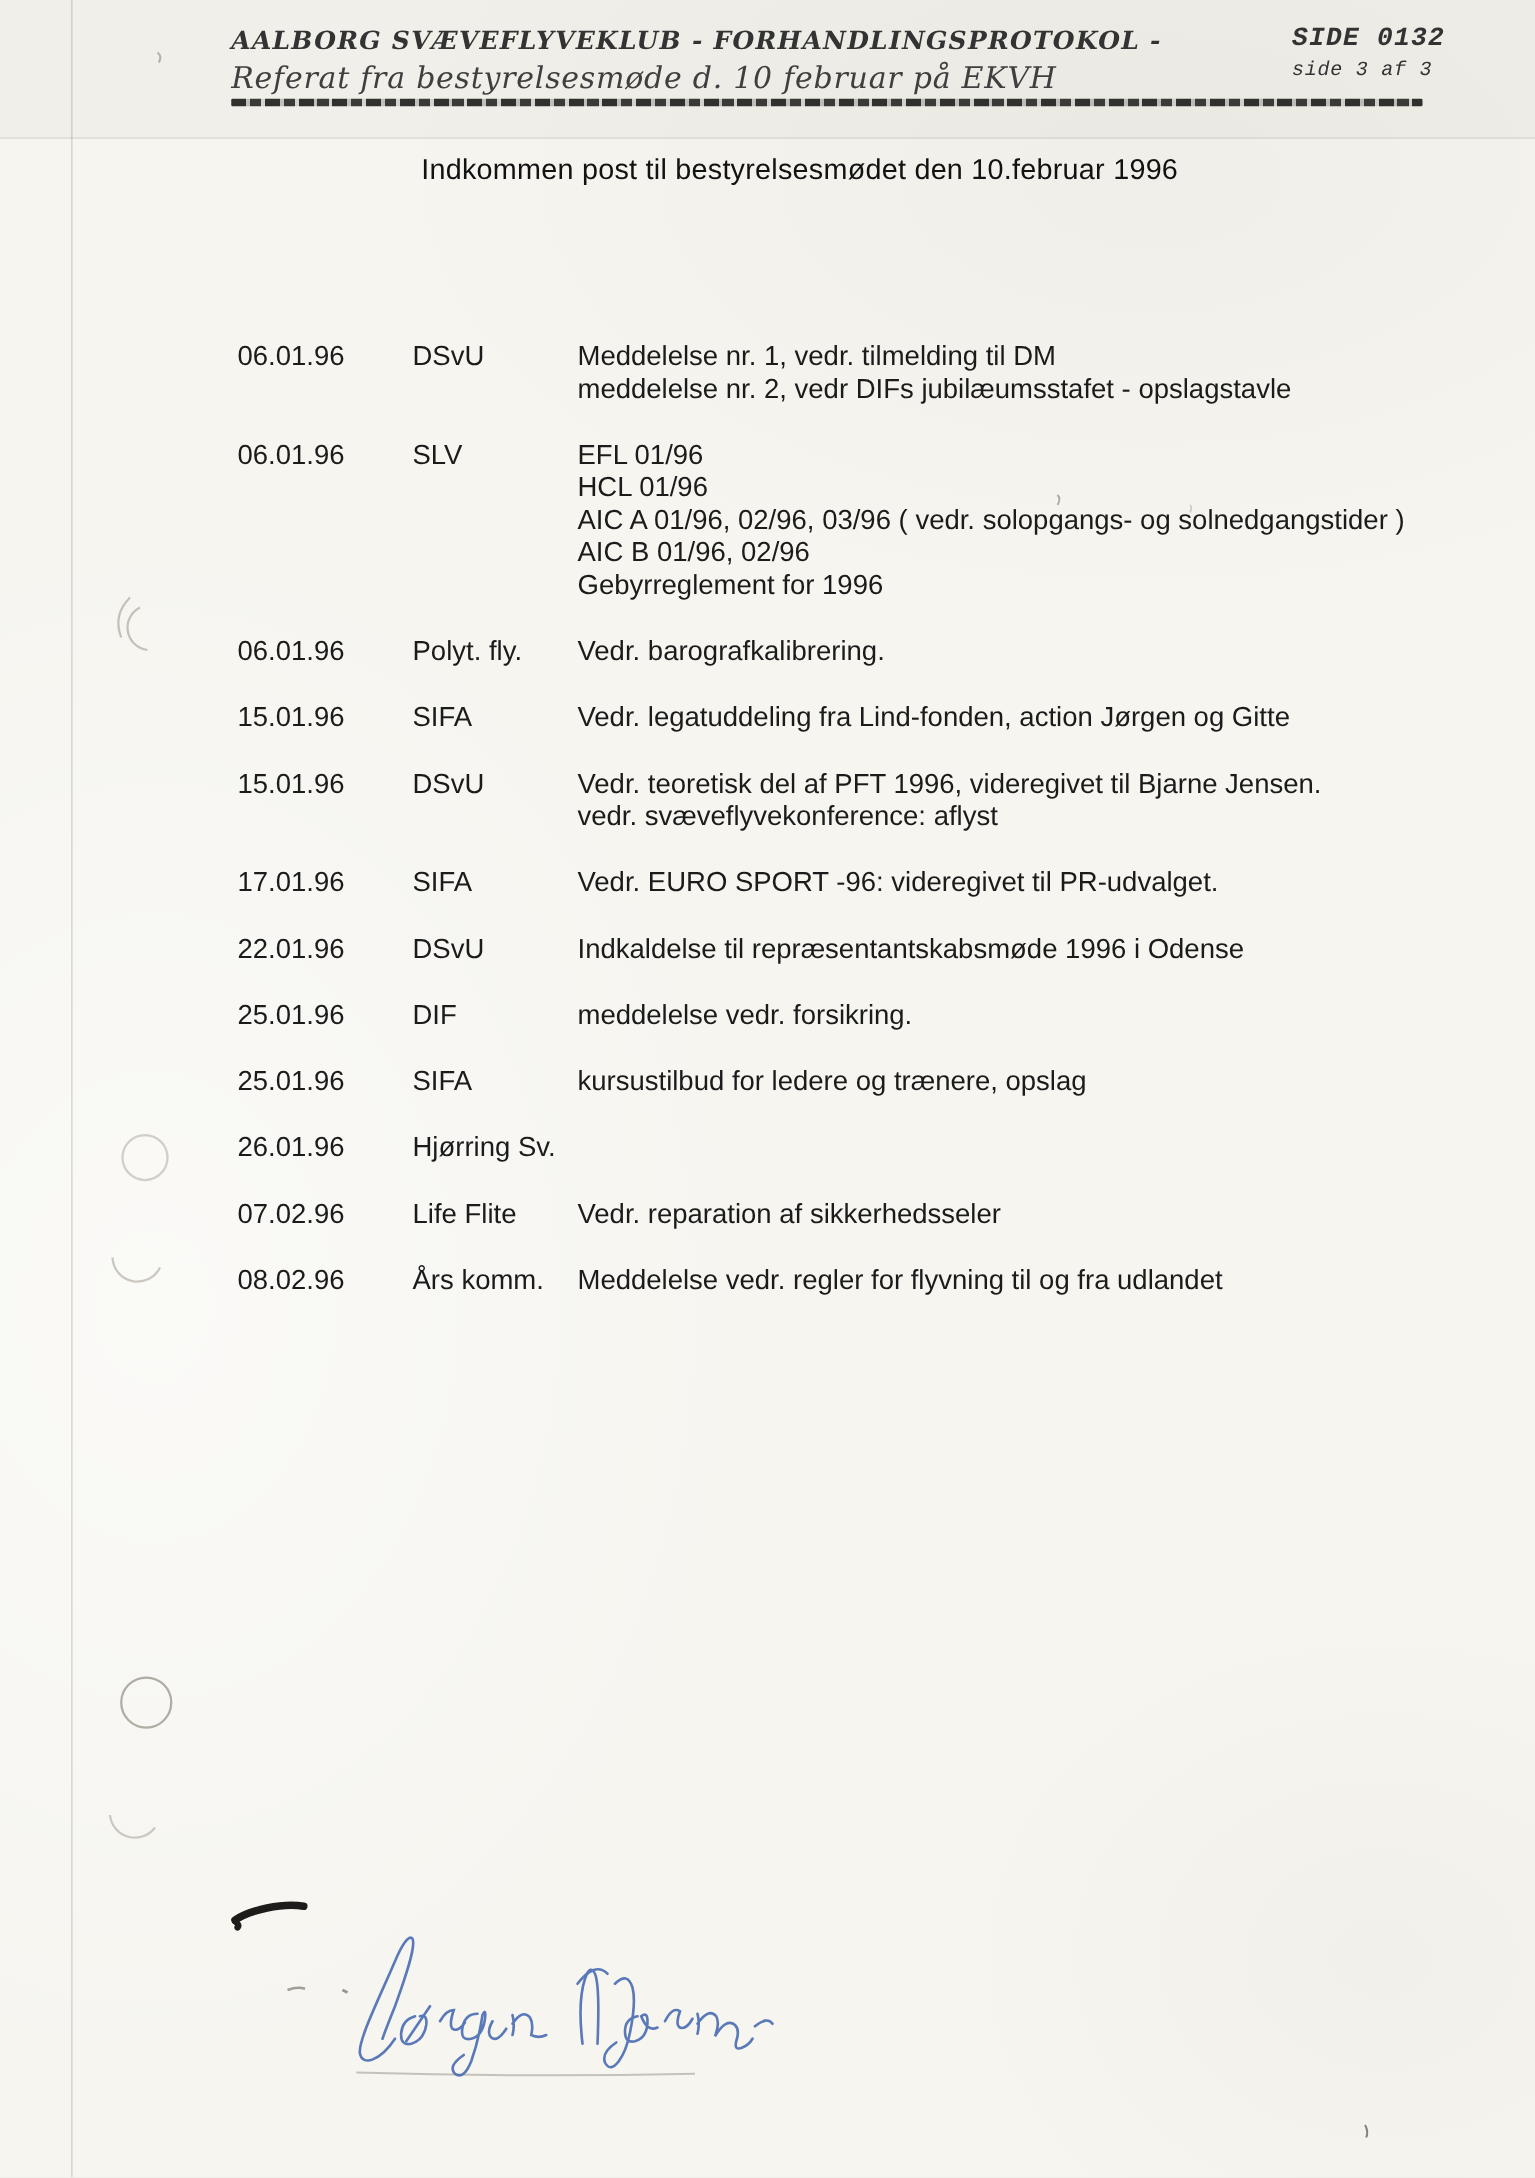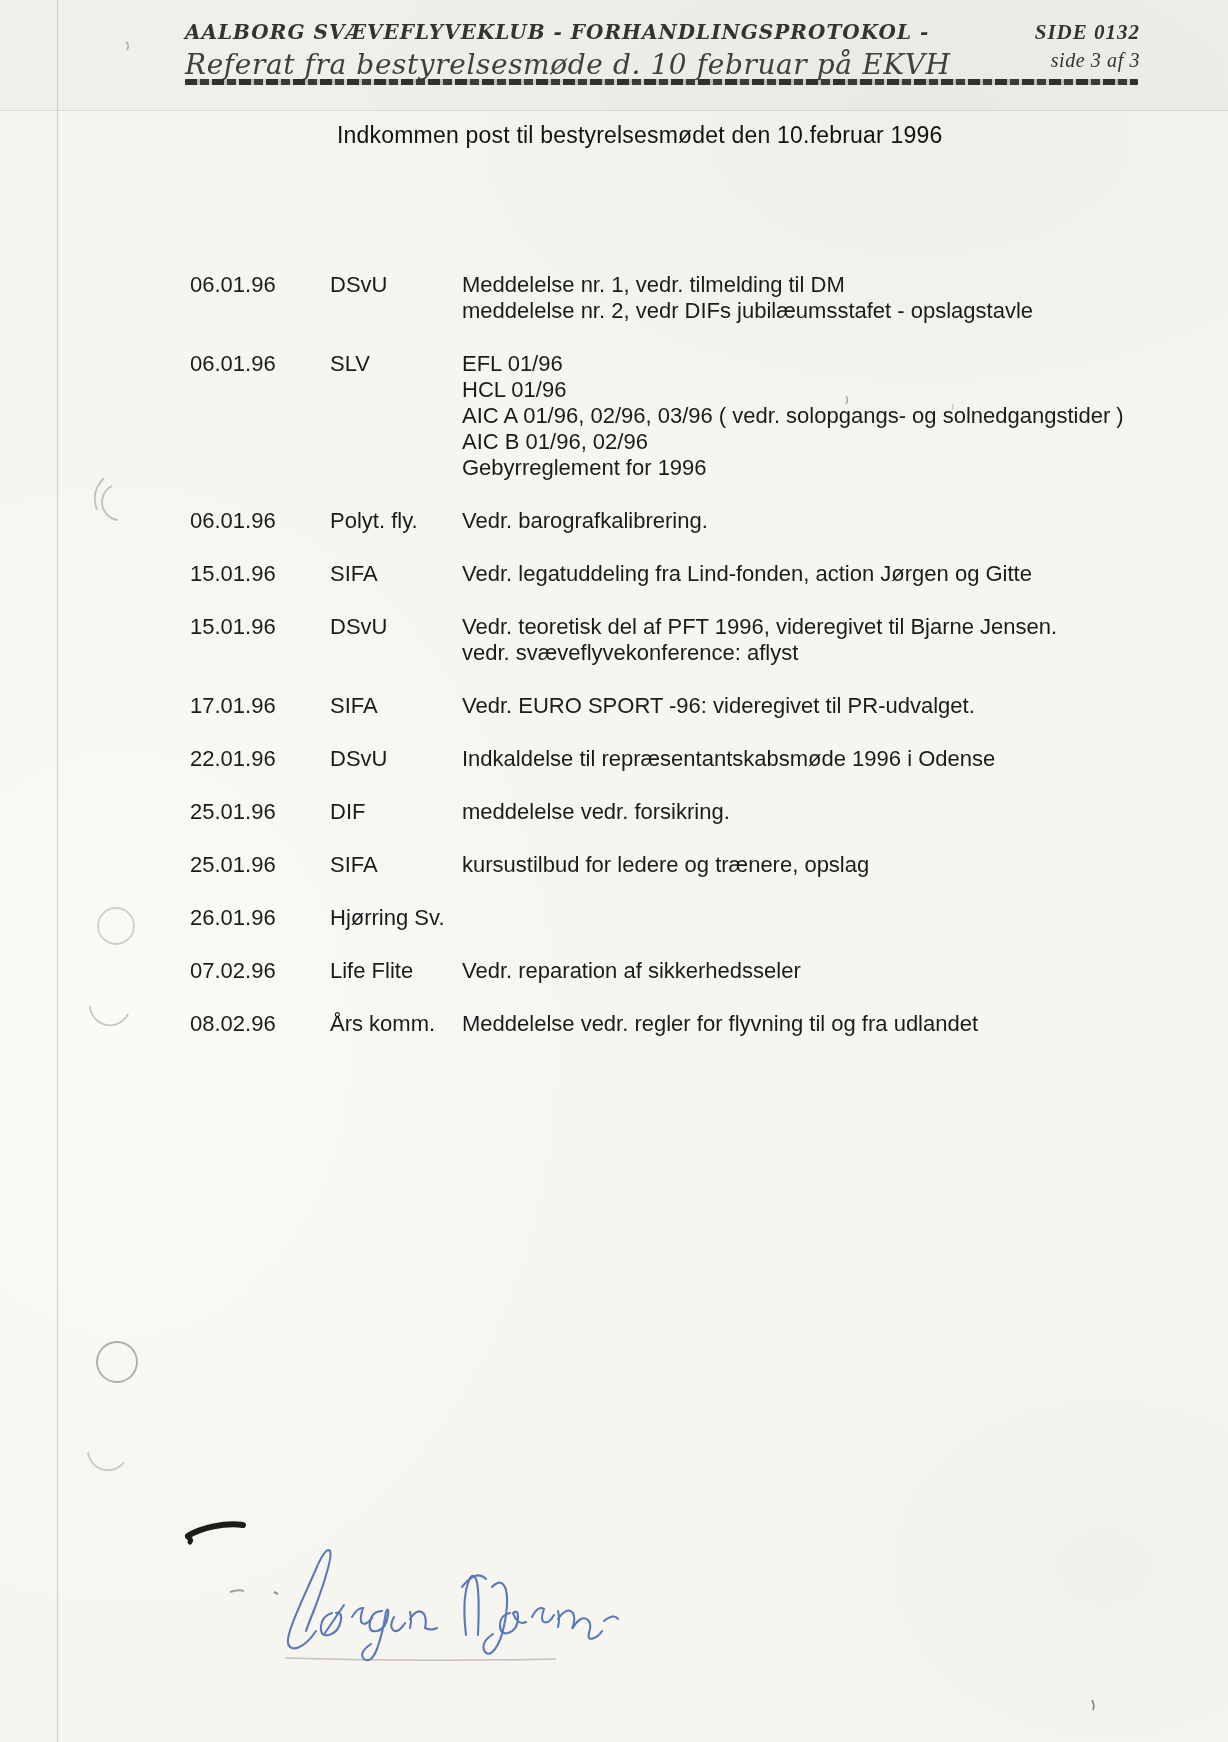--- a/index.html
+++ b/index.html
@@ -42,40 +42,39 @@
     font-style: italic;
     color: #3a3a3a;
   }
   .doc-header-left .h-line1 {
     font-size: 20px;
     font-weight: bold;
     letter-spacing: 1px;
     color: #333;
   }
   .doc-header-left .h-line2 {
-    font-size: 28px;
+    font-size: 24px;
     letter-spacing: 0.6px;
     margin-top: 4px;
     color: #3f3f3f;
   }
   .doc-header-right {
     position: absolute;
-    right: 88px; top: 20px;
-    text-align: right;
-    font-family: Liberation Serif, serif;
+    right: 72px; top: 20px;
+    font-family: Liberation Mono, monospace;
     font-style: italic;
     color: #333;
   }
   .doc-header-right .h-line1 {
     font-size: 21px;
     font-weight: bold;
     letter-spacing: 1px;
   }
   .doc-header-right .h-line2 {
-    font-size: 20px;
+    font-size: 16px;
     letter-spacing: 0.6px;
     margin-top: 4px;
   }
   .dashed-separator {
     position: absolute;
     left: 185px; top: 79px;
     width: 953px; height: 6px;
     background: repeating-linear-gradient(90deg,
       #30302e 0px, #30302e 12px,
       rgba(48,48,46,0.25) 12px, rgba(48,48,46,0.25) 15px,

